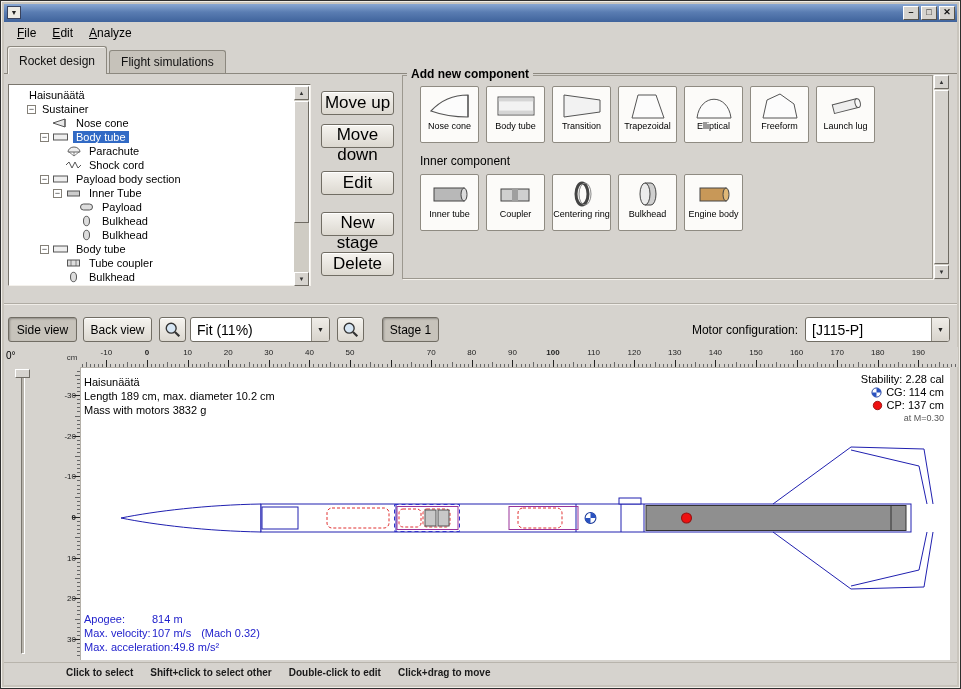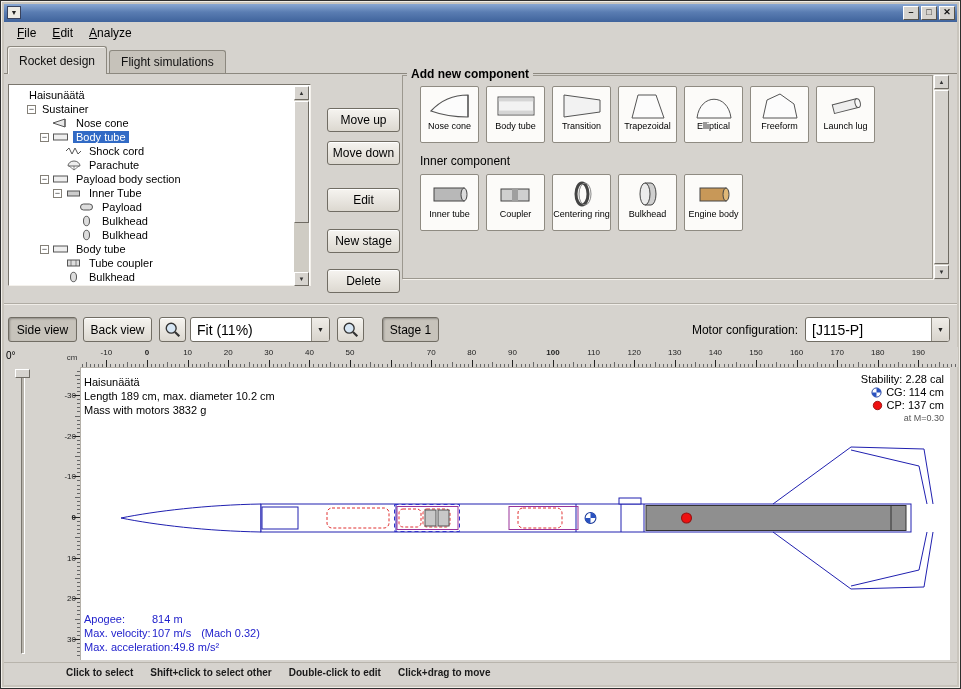--- a/index.html
+++ b/index.html
@@ -36,22 +36,22 @@
   .t-icon{flex:none;margin-right:3px;display:flex;align-items:center;}
   .t-label{padding:0 3px;color:#000;}
   .t-label.sel{background:#316ac5;color:#fff;}
   
   .vsb{position:absolute;width:15px;background:#cfccc4;}
   .sb-btn{position:absolute;left:0;right:0;height:14px;background:#d6d3ce;border:1px solid;
     border-color:#fff #6f6b63 #6f6b63 #fff;font-size:6px;text-align:center;line-height:12px;color:#333;}
   .sb-thumb{position:absolute;left:0;right:0;background:#d6d3ce;border:1px solid;border-color:#fff #6f6b63 #6f6b63 #fff;}
   
   #action-col{position:absolute;left:317px;top:85px;width:74px;height:200px;}
-  .push-btn{position:absolute;left:10px;width:73px;height:24px;font-size:12px;color:#000;font-family:inherit;
-    background:linear-gradient(180deg,#f6f4f0,#dcd8d0);border:1px solid #716d64;border-radius:3px;box-shadow:inset 0 1px 0 #fff;margin-top:17px;}
+  .push-btn{position:absolute;left:4px;width:73px;height:24px;font-size:17px;color:#000;font-family:inherit;
+    background:linear-gradient(180deg,#f6f4f0,#dcd8d0);border:1px solid #716d64;border-radius:3px;box-shadow:inset 0 1px 0 #fff;}
   
   #add-panel{position:absolute;left:400px;top:67px;width:549px;height:215px;}
   .add-title{position:absolute;left:7px;top:0;background:#d6d3ce;padding:0 4px;font-weight:bold;font-size:12px;z-index:2;}
   .group-box{position:absolute;left:2px;top:8px;width:531px;height:204px;border:1px solid #9c988f;box-shadow:1px 1px 0 #f4f1ec;}
   #add-sections{position:absolute;left:2px;top:8px;width:531px;height:204px;padding:11px 0 0 18px;overflow:hidden;}
   .sec-label{font-size:12px;margin:2px 0 6px;}
   .comp-row{display:flex;gap:7px;margin-bottom:11px;}
   .comp-btn{width:59px;height:57px;background:#fcfbf9;border:1px solid #8f8b82;border-radius:2px;font-family:inherit;
     display:flex;flex-direction:column;align-items:center;padding-top:3px;}
   .comp-icon{height:31px;display:flex;align-items:center;}
@@ -257,34 +257,34 @@
               <use href="#ti-bodytube"></use>
             </svg>
           </span>
           <span class="t-label sel">Body tube</span>
         </div>
         <div class="tree-row">
           <span class="t-ind" style="width: 39px;"></span>
           <span class="t-ind" style="width: 12px;"></span>
           <span class="t-icon">
             <svg width="18" height="12" viewBox="0 0 18 12">
-              <use href="#ti-shockcord"></use>
-            </svg>
-          </span>
-          <span class="t-label">Shock cord</span>
+              <use href="#ti-parachute"></use>
+            </svg>
+          </span>
+          <span class="t-label">Parachute</span>
         </div>
         <div class="tree-row">
           <span class="t-ind" style="width: 39px;"></span>
           <span class="t-ind" style="width: 12px;"></span>
           <span class="t-icon">
             <svg width="18" height="12" viewBox="0 0 18 12">
-              <use href="#ti-parachute"></use>
-            </svg>
-          </span>
-          <span class="t-label">Parachute</span>
+              <use href="#ti-shockcord"></use>
+            </svg>
+          </span>
+          <span class="t-label">Shock cord</span>
         </div>
         <div class="tree-row">
           <span class="t-ind" style="width: 26px;"></span>
           <span class="t-exp">−</span>
           <span class="t-icon">
             <svg width="18" height="12" viewBox="0 0 18 12">
               <use href="#ti-bodytube"></use>
             </svg>
           </span>
           <span class="t-label">Payload body section</span>

